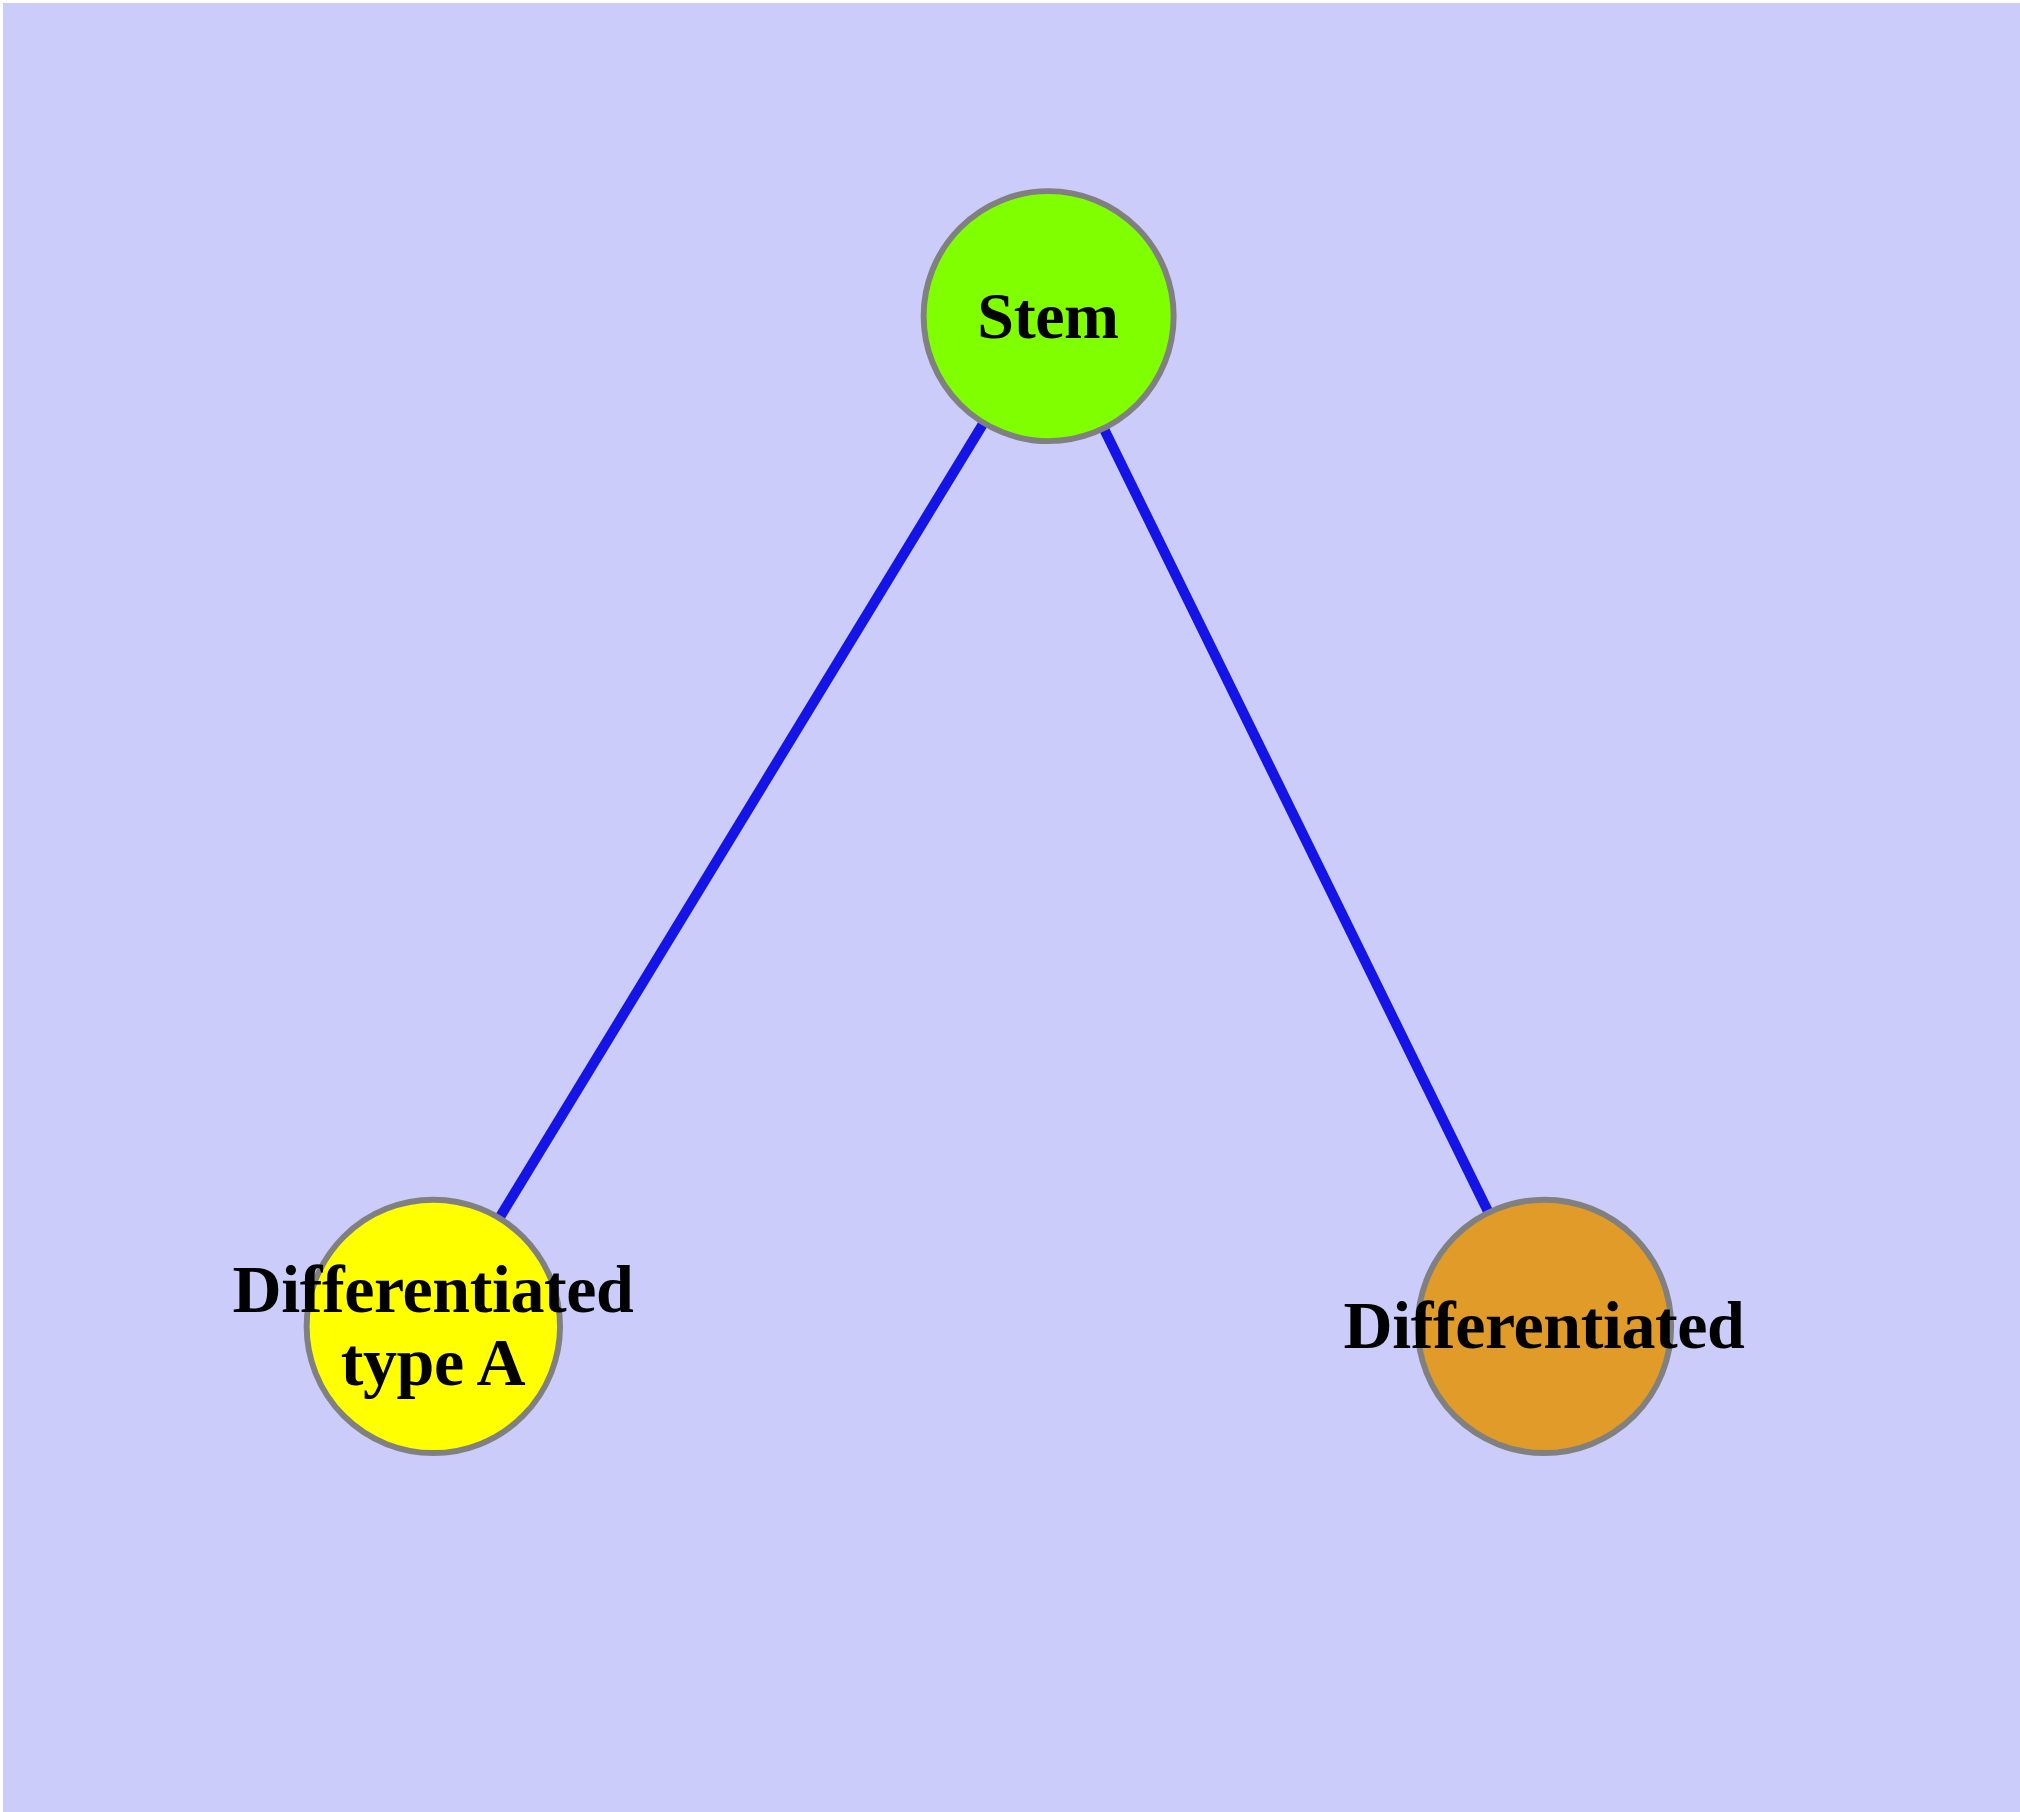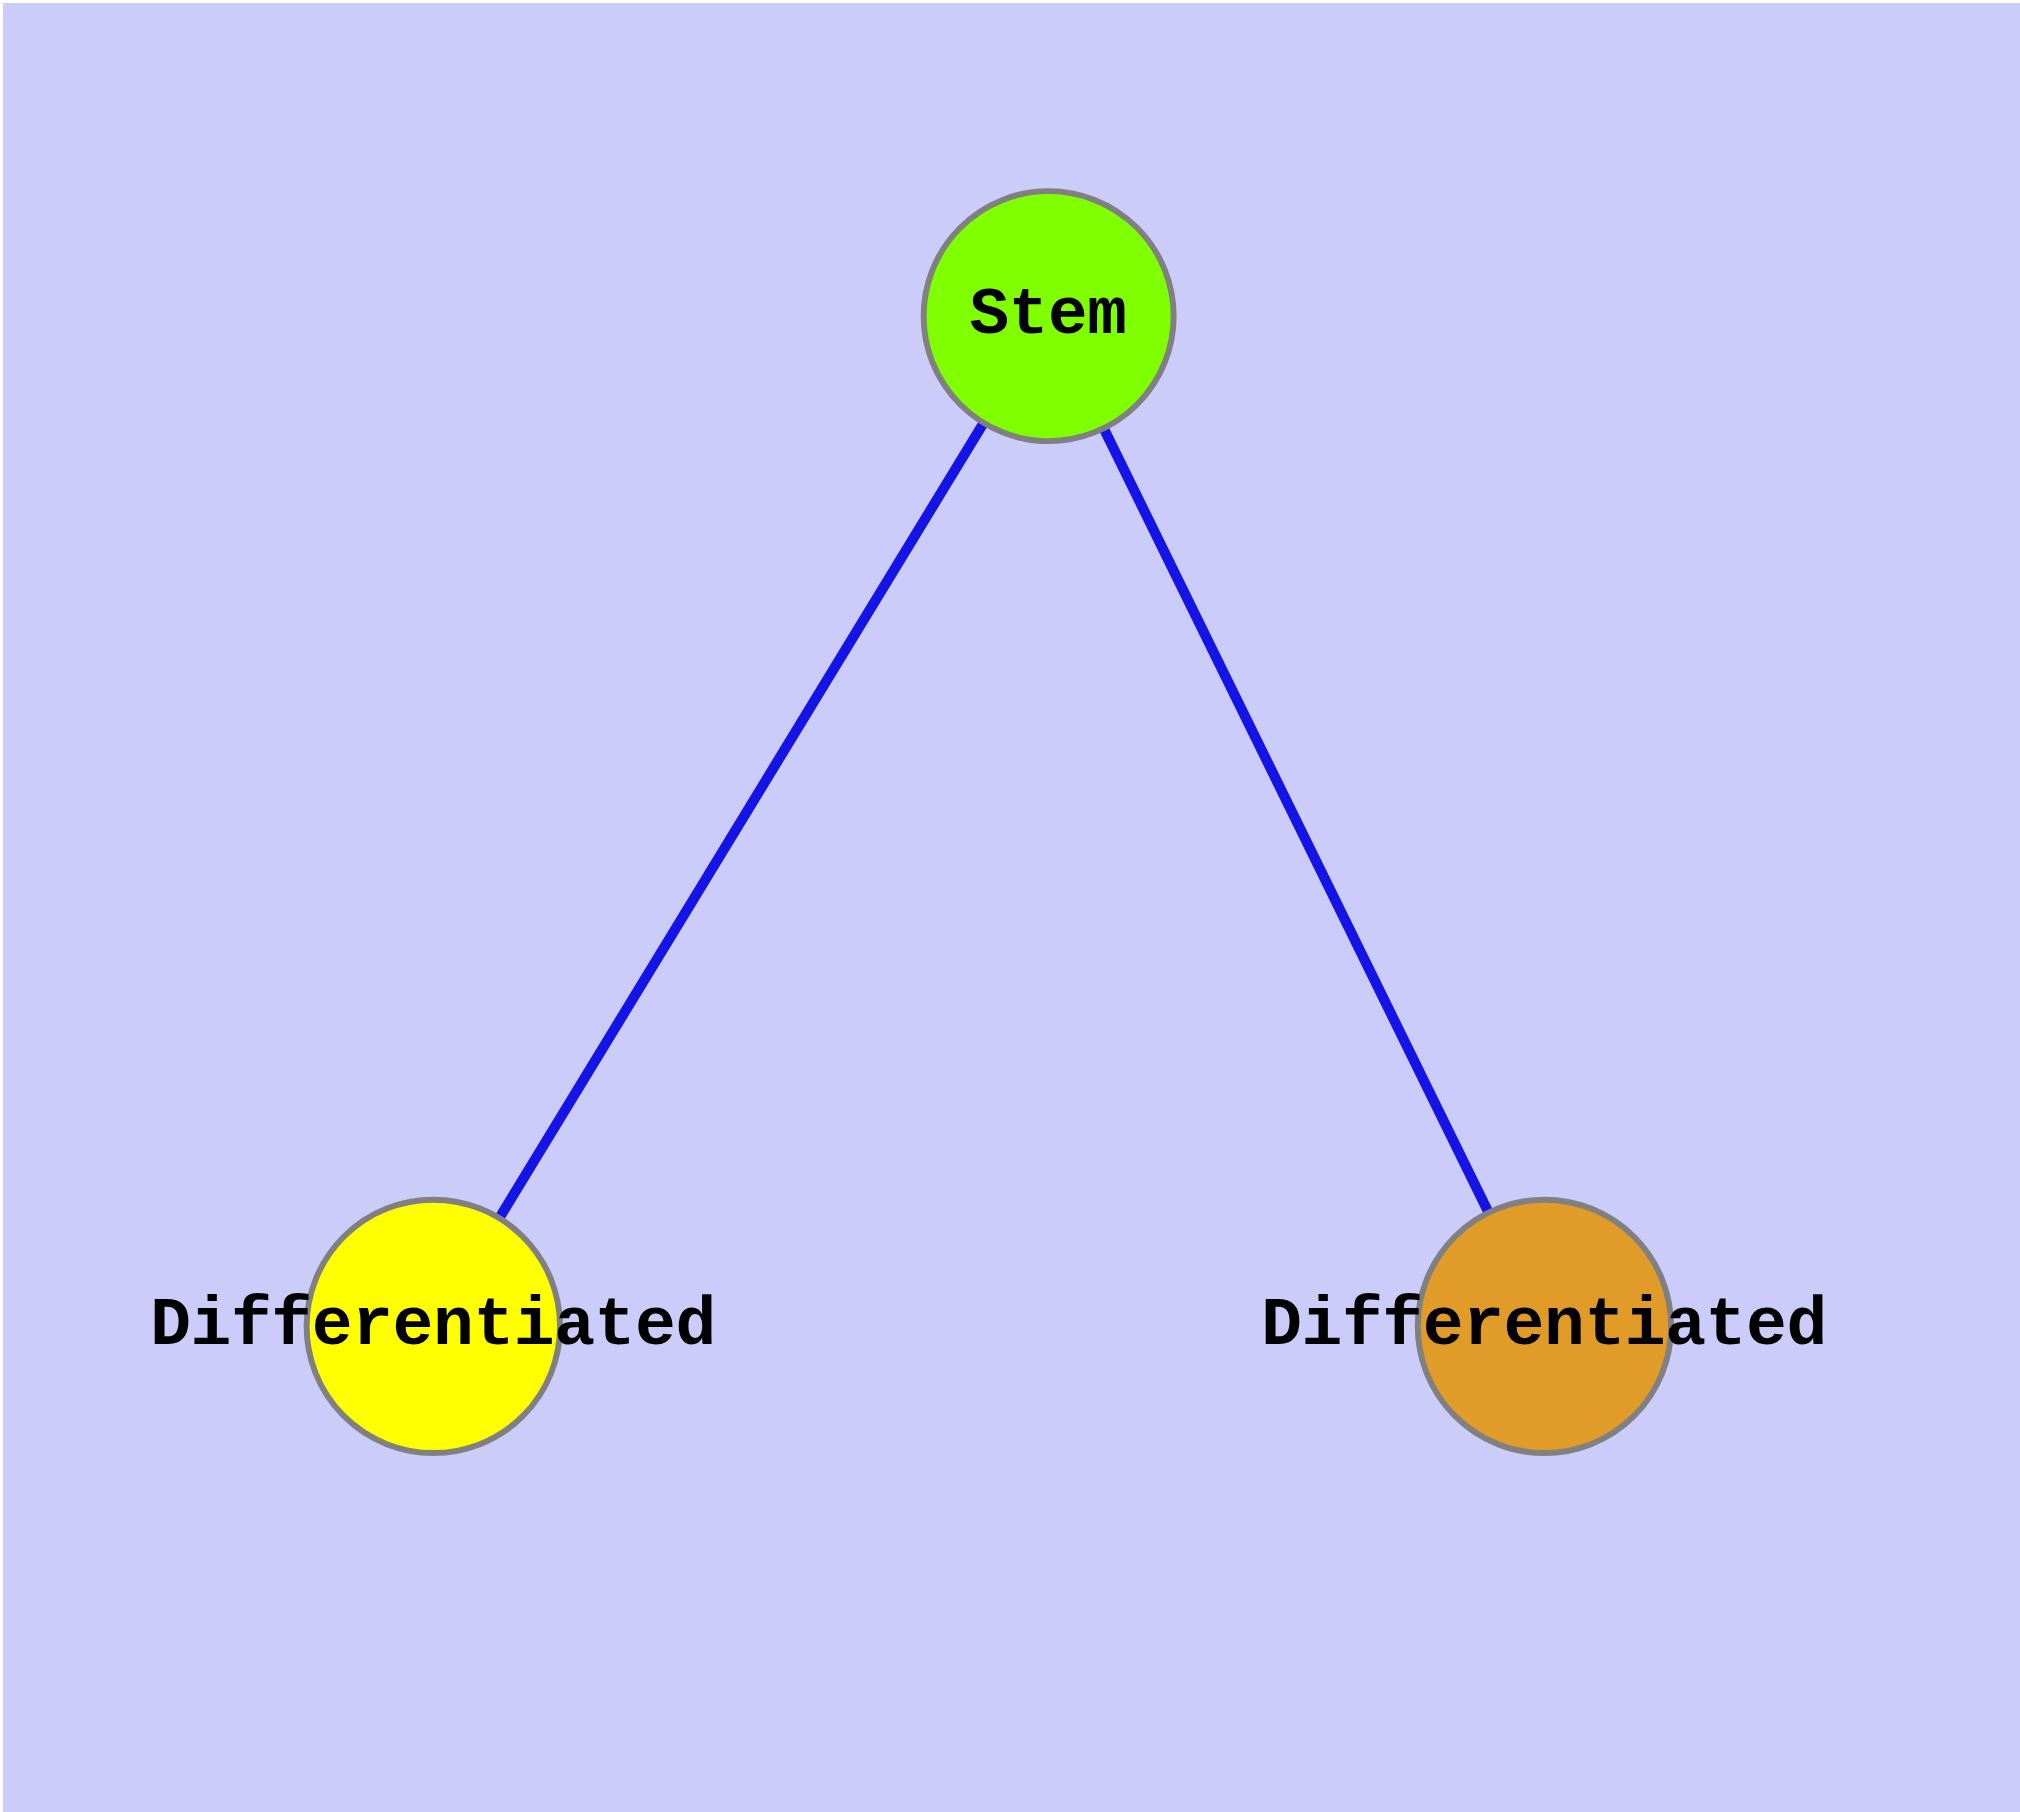--- a/index.html
+++ b/index.html
@@ -7,21 +7,21 @@
     margin: 0;
     padding: 0;
     background: #ffffff;
   }
   #stage {
     position: relative;
     width: 2021px;
     height: 1812px;
     overflow: hidden;
     background: #ffffff;
-    font-family: Liberation Mono, monospace;
+    font-family: Liberation Serif, serif;
   }
   #canvas-bg {
     position: absolute;
     left: 2.5px;
     top: 2.5px;
     width: 2018px;
     height: 1810px;
     background: #ccccfa;
   }
   #graph-svg {
@@ -70,20 +70,21 @@
       <circle id="node-diff-b" cx="1822" cy="1565" r="149.5" fill="#e09b28" stroke="#808080" stroke-width="7"></circle>
     </g>
   </svg>
 
   <div id="label-stem" class="node-label label-stem" style="left: 1048px; top: 316px; color: rgb(0, 0, 0);">
     <span class="line1">Stem</span>
   </div>
 
   <div id="label-diff-a" class="node-label label-leaf" style="left: 433px; top: 1326px; color: rgb(0, 0, 0);">
     <span class="line1">Differentiated</span>
+    <span class="line2">type A</span>
   </div>
 
   <div id="label-diff-b" class="node-label label-leaf" style="left: 1544px; top: 1326px; color: rgb(0, 0, 0);">
     <span class="line1">Differentiated</span>
   </div>
 
 </div>
 
 
 </body></html>

